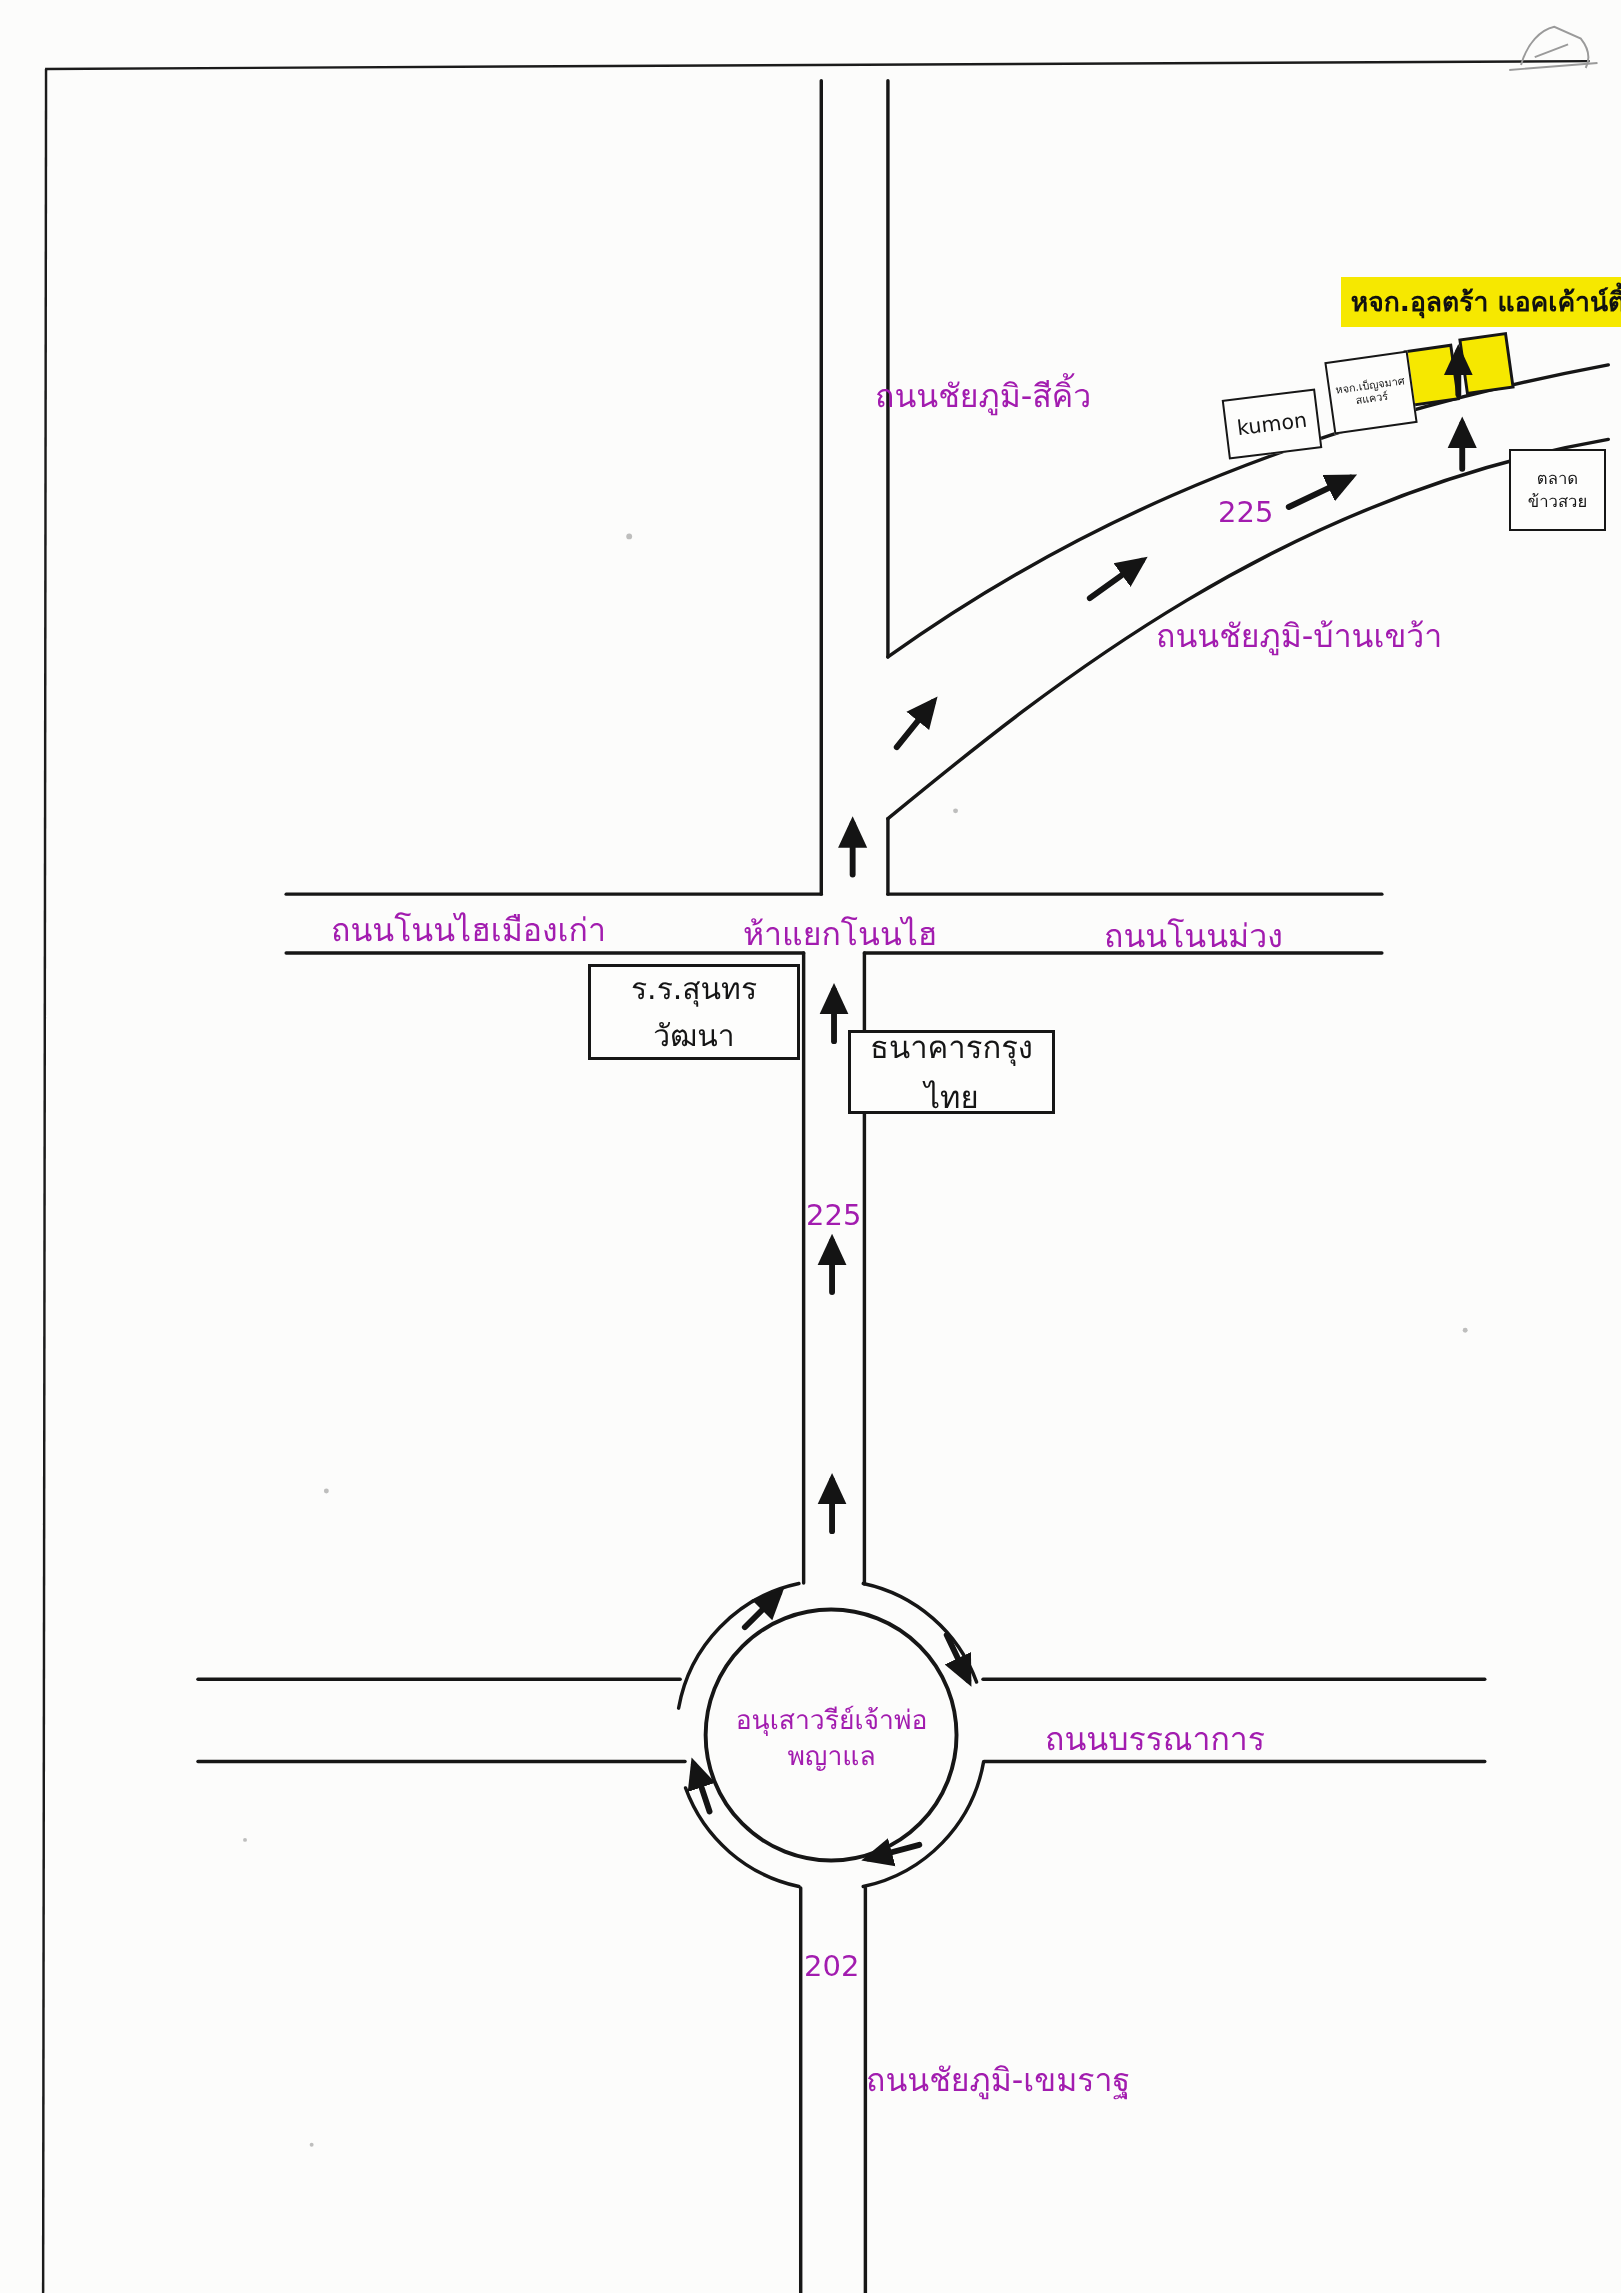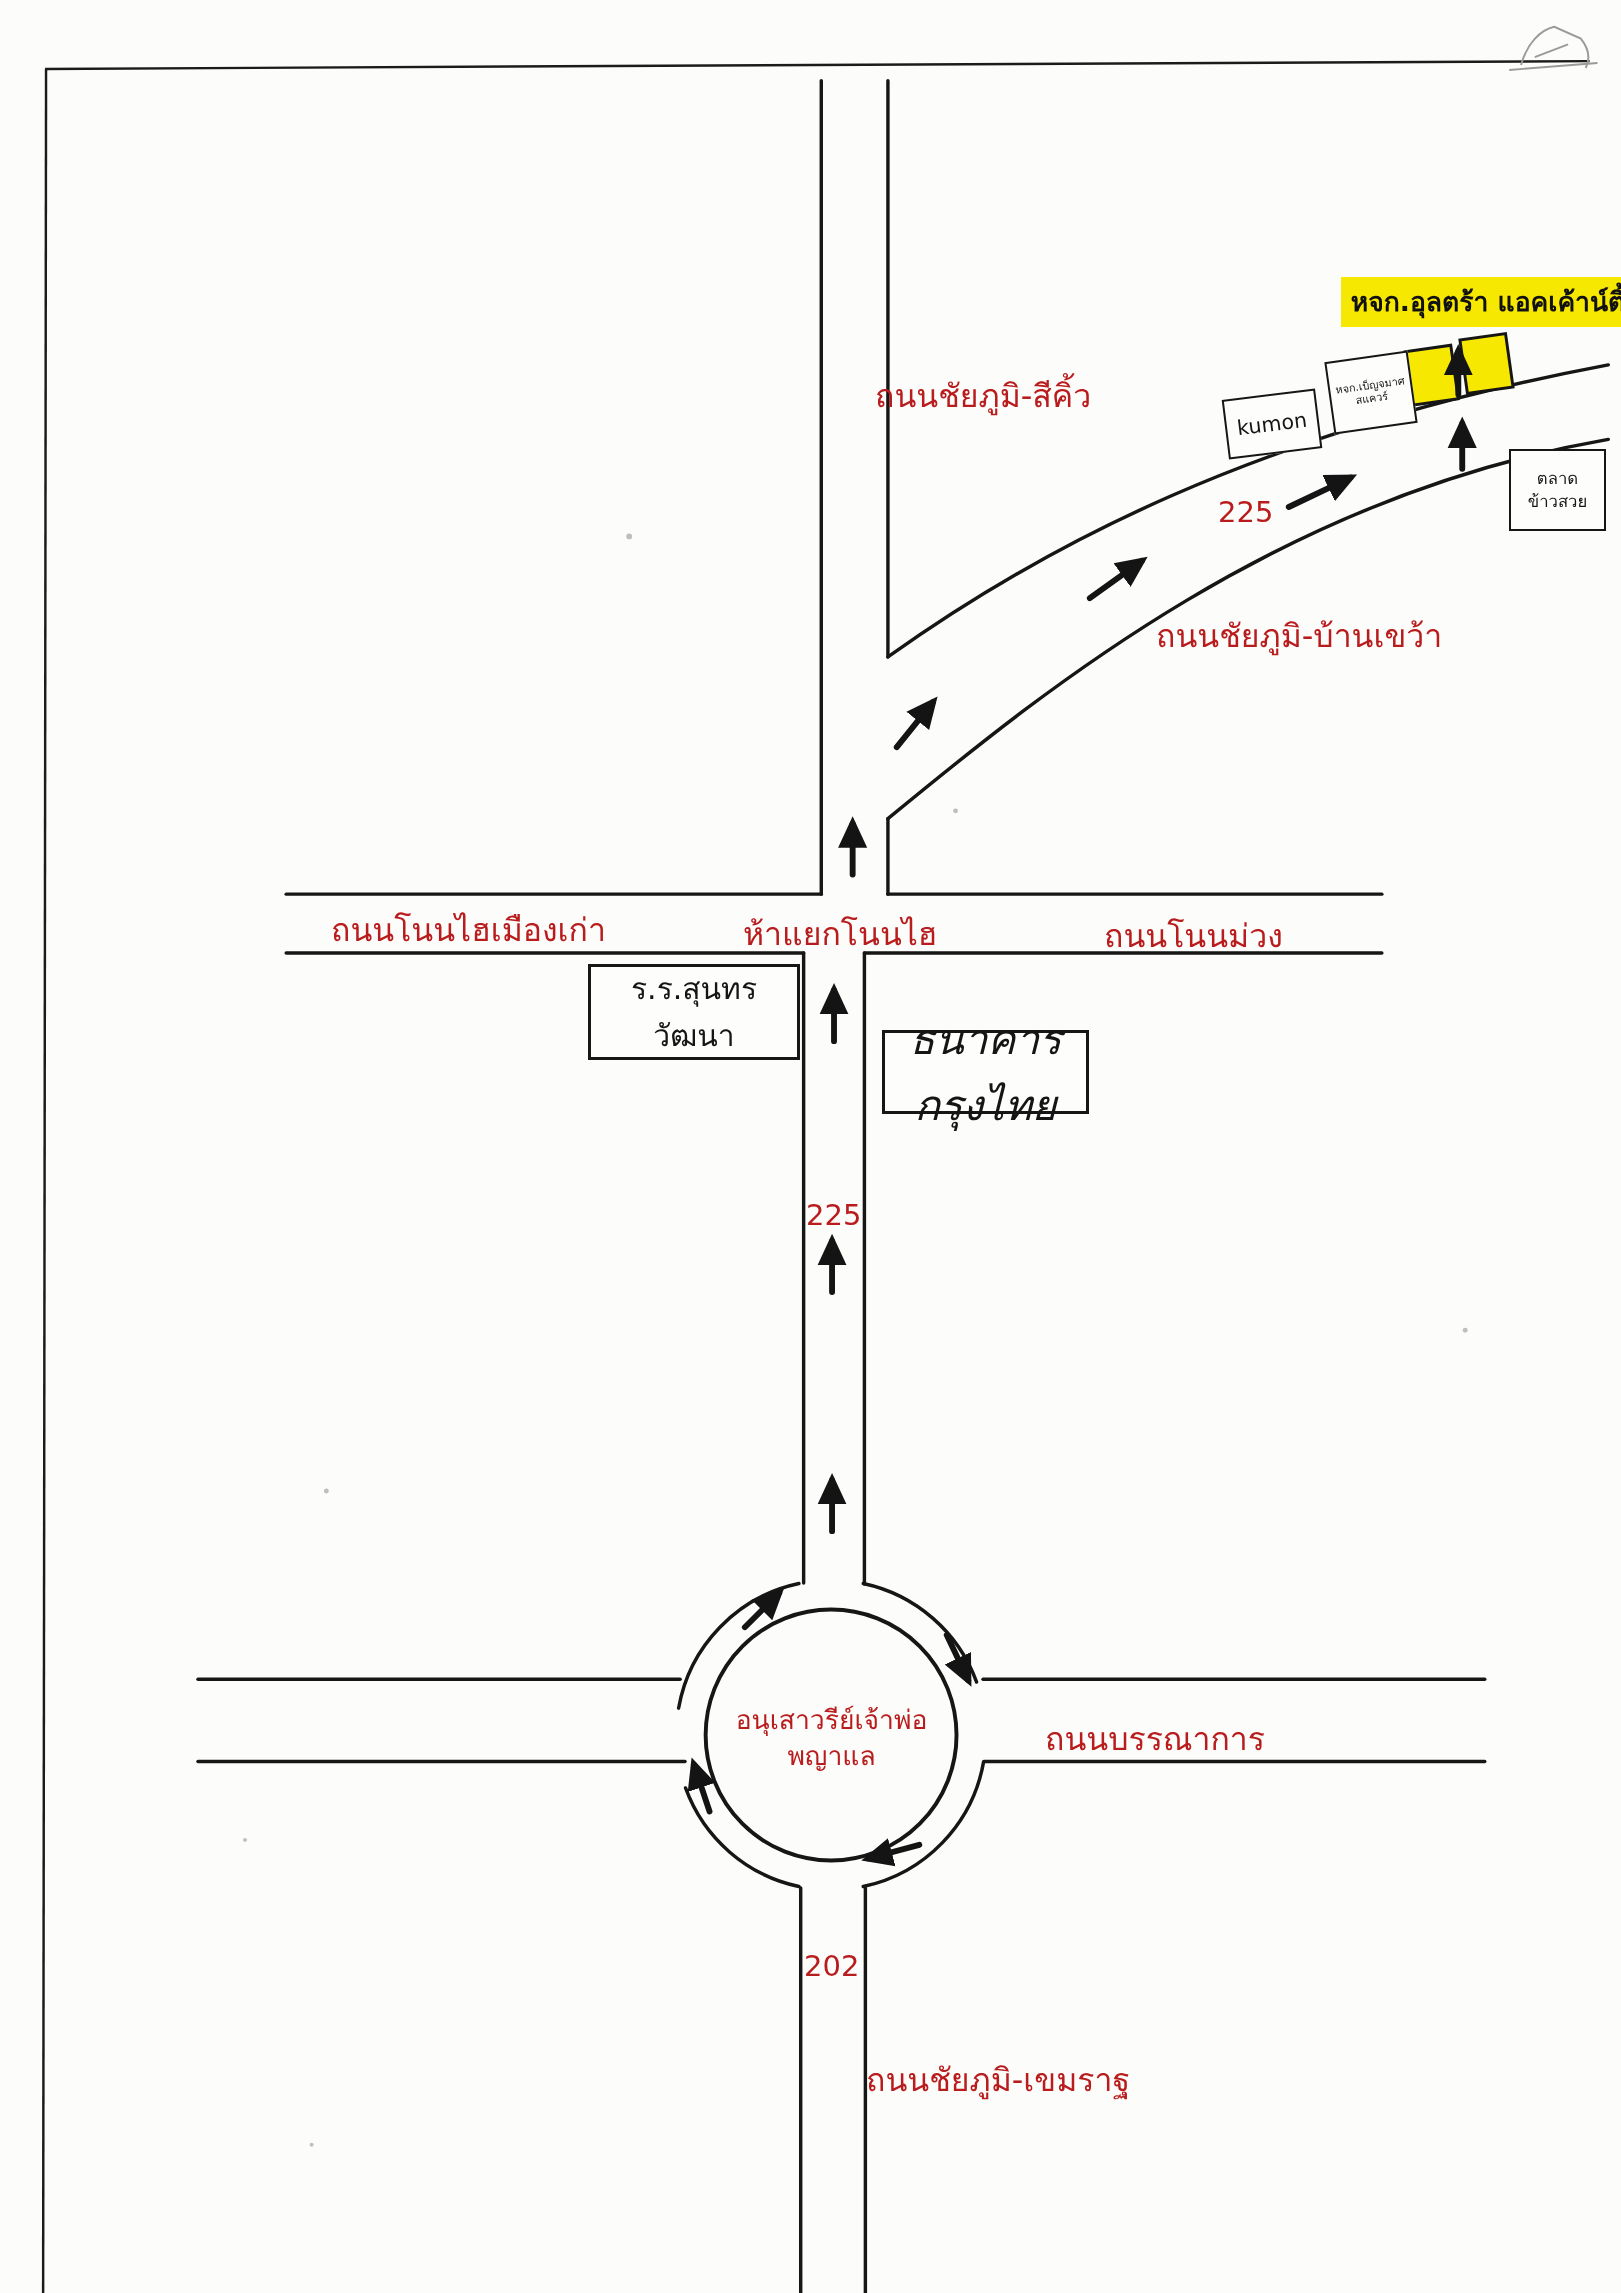--- a/index.html
+++ b/index.html
@@ -6,21 +6,21 @@
   .page{
     position:relative;
     width:1621px;height:2294px;
     margin:0 auto;
     background:#fcfcfb;
     overflow:hidden;
     font-family:"DejaVu Sans", sans-serif;
     color:#151515;
   }
   .map-svg{position:absolute;left:0;top:0;width:1621px;height:2294px;}
-  .lbl{position:absolute;white-space:nowrap;font-size:32px;color:#b91c1c;}
+  .lbl{position:absolute;white-space:nowrap;font-size:32px;color:#a21caf;}
   .route{font-size:29px;}
   .hl{
     position:absolute;
     background:#f6e800;
     color:#111;
     font-size:26.5px;
     font-weight:bold;
     padding:3.9px 9.8px;
     white-space:nowrap;
   }
@@ -162,18 +162,18 @@
 
   <div class="box thin" style="left:1509px;top:449px;width:93px;height:78px;font-size:16.7px;line-height:1.35;">
     <span>ตลาด</span>
     <span>ข้าวสวย</span>
   </div>
 
   <div class="box" style="left:588px;top:964px;width:206px;height:90px;font-size:30px;">
     <span>ร.ร.สุนทรวัฒนา</span>
   </div>
 
-  <div class="box" style="left:882px;top:1030px;width:201px;height:78px;font-size:42px;font-style:italic;">
+  <div class="box" style="left:848px;top:1030px;width:201px;height:78px;font-size:31px;">
     <span>ธนาคารกรุงไทย</span>
   </div>
 
 </div>
 
 
 </body></html>

